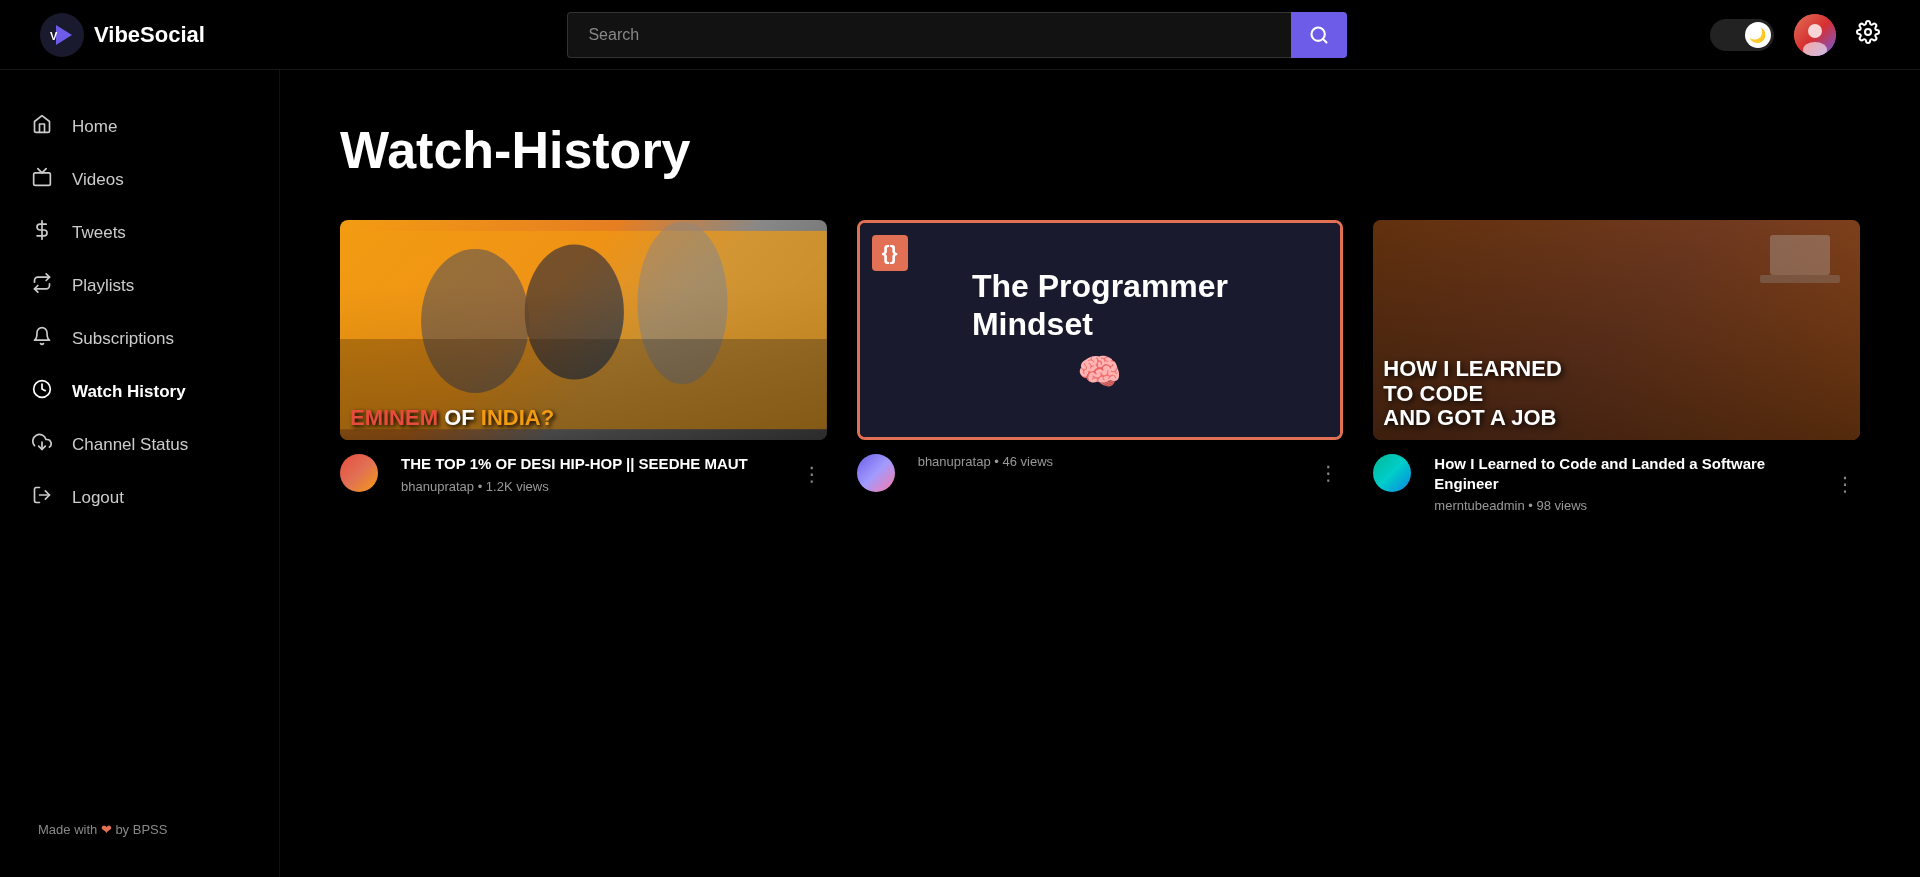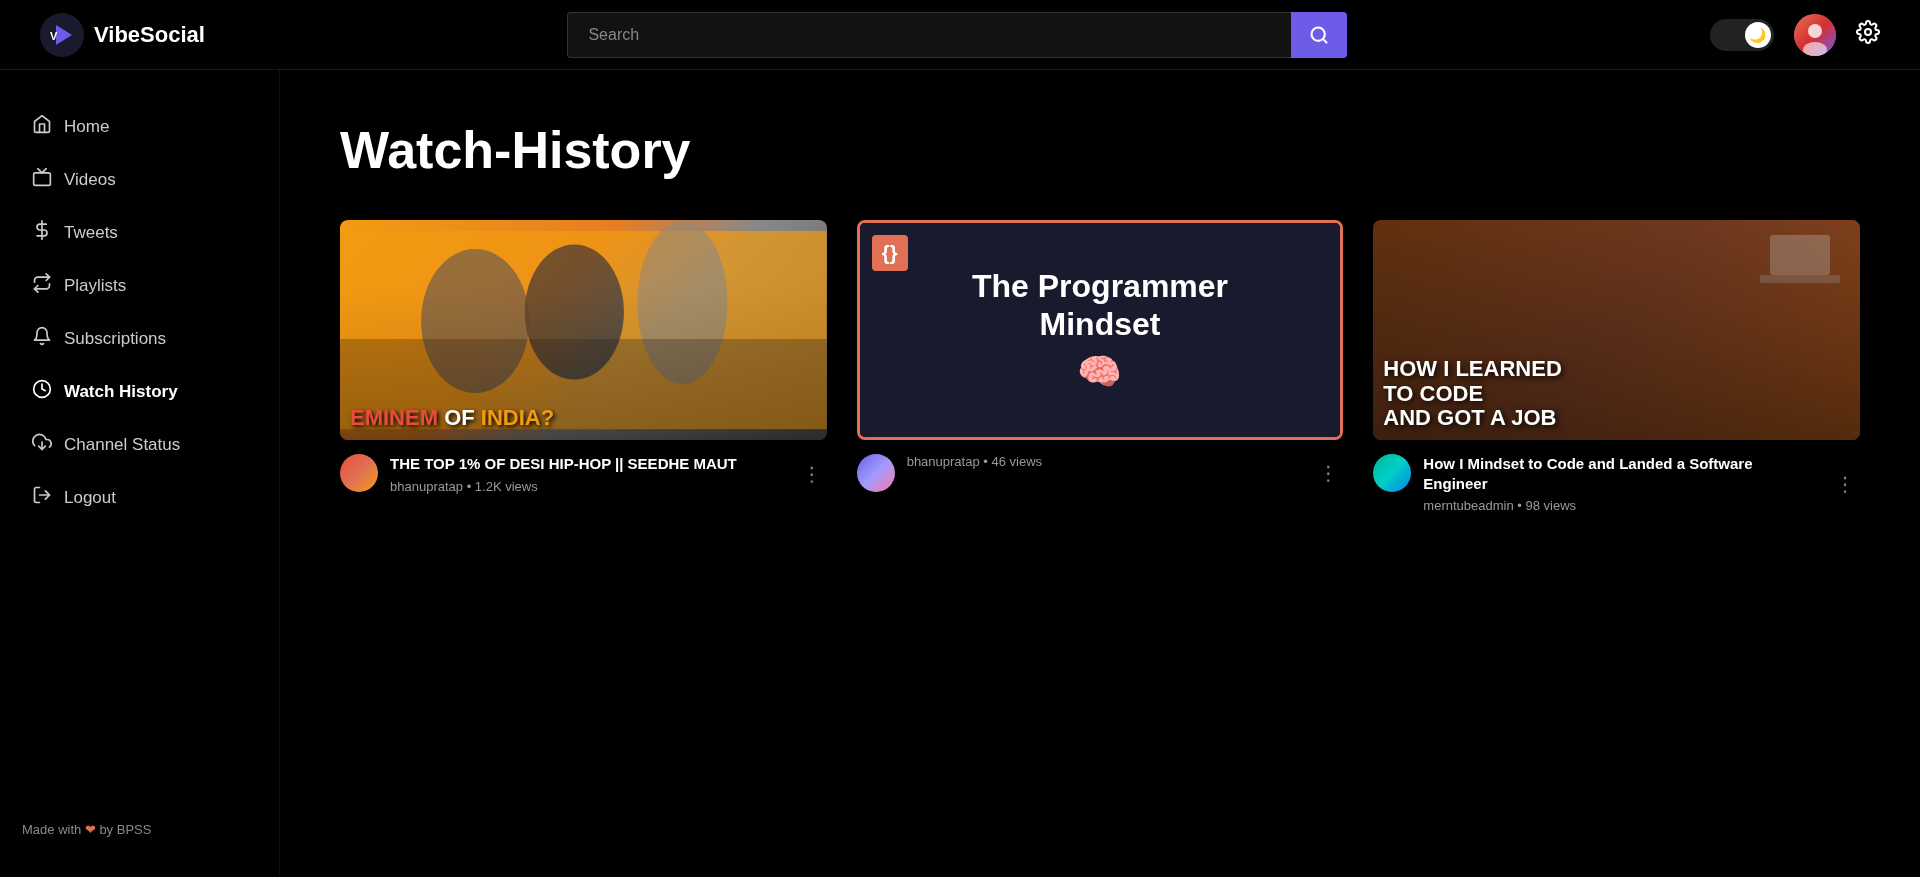--- a/index.html
+++ b/index.html
@@ -138,31 +138,31 @@
       border-right: 1px solid #111;
       position: fixed;
       top: 70px;
       left: 0;
       bottom: 0;
     }
     .nav-items { list-style: none; }
     .nav-item {
       display: flex;
       align-items: center;
-      gap: 10px;
+      gap: 18px;
       padding: 14px 30px;
       cursor: pointer;
       font-size: 17px;
       color: #ccc;
       transition: color 0.2s;
     }
     .nav-item.active { color: #fff; font-weight: 600; }
     .nav-icon { font-size: 20px; width: 24px; text-align: center; }
     .sidebar-footer {
-      padding: 20px 22px;
+      padding: 20px 38px;
       font-size: 13px;
       color: #888;
     }
     .sidebar-footer .heart { color: #e17055; }
 
     
     .main {
       margin-left: 280px;
       padding: 50px 60px;
       flex: 1;
@@ -246,21 +246,21 @@
       align-items: center;
       justify-content: center;
       font-size: 20px;
       font-weight: 900;
       color: #fff;
     }
     .programmer-title {
       font-size: 32px;
       font-weight: 800;
       color: #fff;
-      text-align: center;
+      text-align: left;
       line-height: 1.2;
     }
     .programmer-brain {
       font-size: 36px;
       margin-top: 8px;
     }
 
     .thumb-code {
       width: 100%;
       height: 100%;
@@ -285,21 +285,21 @@
       font-weight: 900;
       color: #fff;
       text-shadow: 2px 2px 6px #000;
       line-height: 1.1;
     }
 
     
     .video-info {
       display: flex;
       align-items: flex-start;
-      gap: 12px;
+      gap: 23px;
     }
     .video-author-avatar {
       width: 38px;
       height: 38px;
       border-radius: 50%;
       flex-shrink: 0;
       overflow: hidden;
     }
     .avatar-gradient-1 {
       width: 100%;
@@ -547,21 +547,21 @@
               <rect x="0" y="45" width="80" height="8" rx="2" fill="#999" opacity="0.5"></rect>
             </svg>
             <div class="thumb-code-text">HOW I LEARNED<br>TO CODE<br>AND GOT A JOB</div>
           </div>
         </div>
         <div class="video-info">
           <div class="video-author-avatar">
             <div class="avatar-gradient-3"></div>
           </div>
           <div class="video-meta">
-            <div class="video-title">How I Mindset to Code and Landed a Software Engineer</div>
+            <div class="video-title">How I Learned to Code and Landed a Software Engineer</div>
             <div class="video-sub">
               <span>merntubeadmin</span>
               <span> • </span>
               <span>98 views</span>
             </div>
           </div>
           <button class="video-more-btn">⋮</button>
         </div>
       </div>
 

